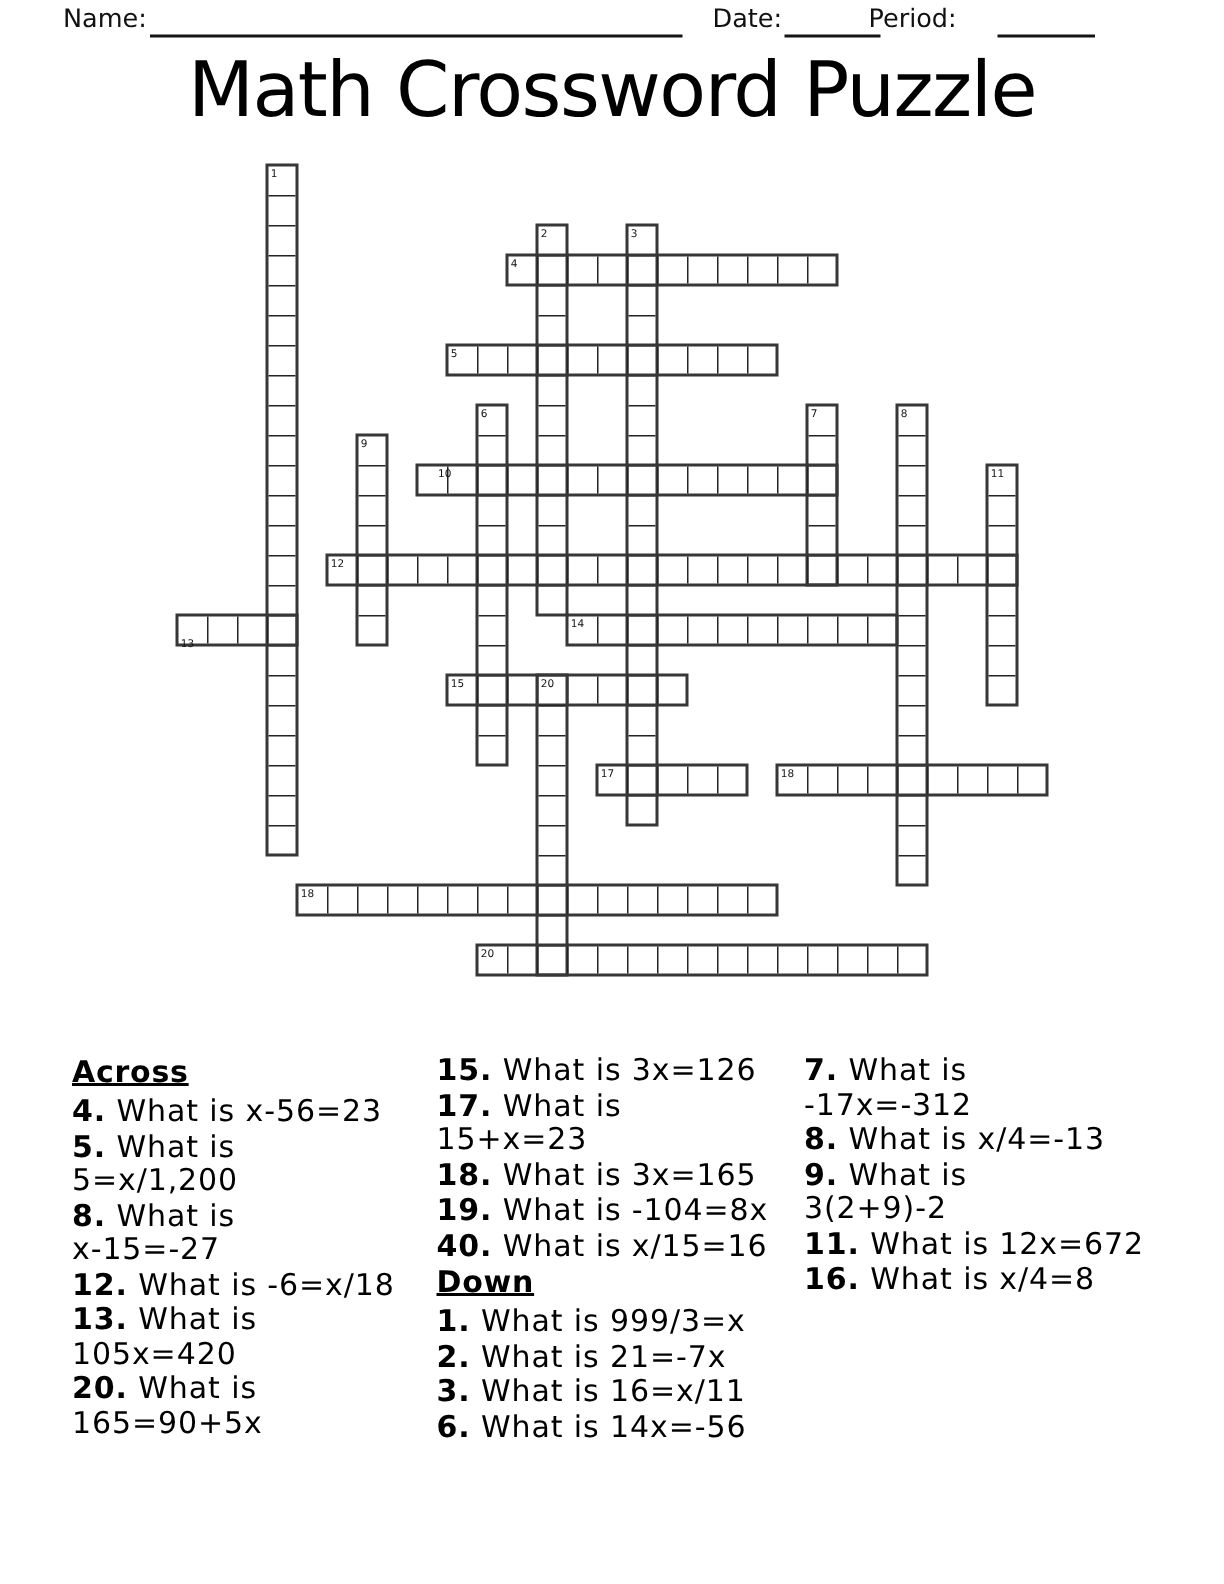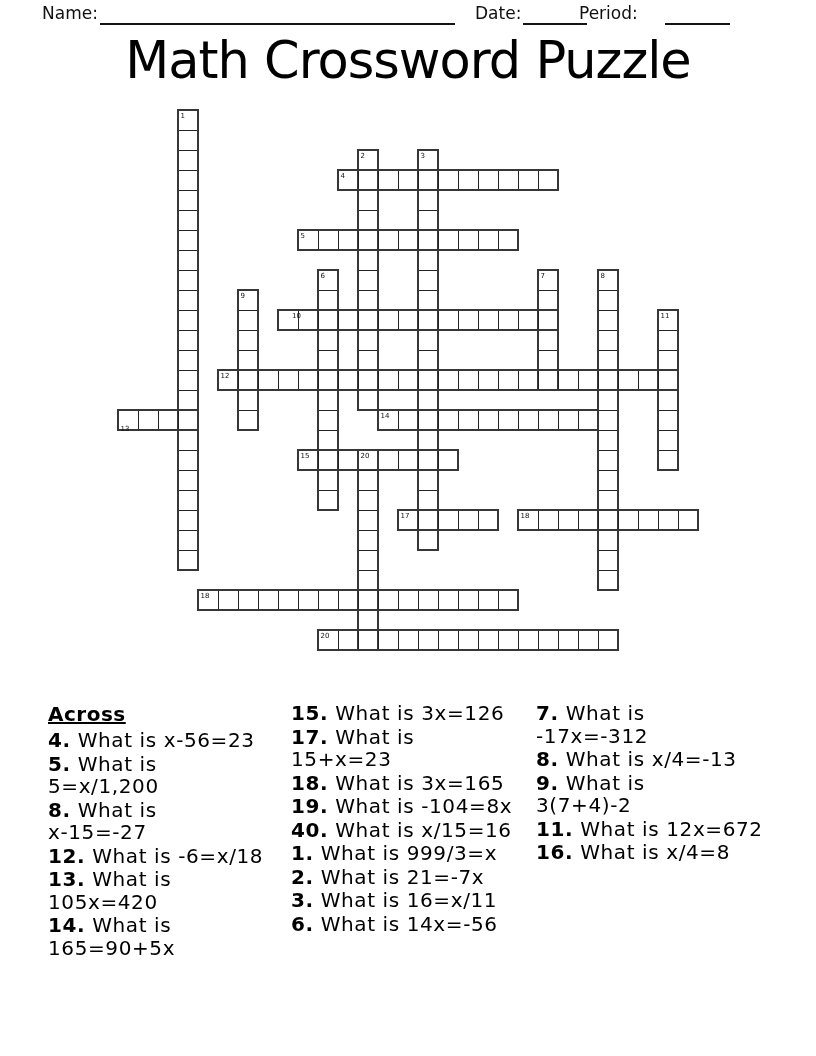--- a/index.html
+++ b/index.html
@@ -345,41 +345,42 @@
         <div class="clue-line">x-15=-27</div>
       </div>
       <div class="clue">
         <div class="clue-line"><span class="clue-num">12.</span> What is -6=x/18</div>
       </div>
       <div class="clue">
         <div class="clue-line"><span class="clue-num">13.</span> What is</div>
         <div class="clue-line">105x=420</div>
       </div>
       <div class="clue">
-        <div class="clue-line"><span class="clue-num">14.</span> What is</div>
+        <div class="clue-line"><span class="clue-num">20.</span> What is</div>
         <div class="clue-line">165=90+5x</div>
       </div>
     </div>
   <div class="clue-col c2">
       <div class="clue">
         <div class="clue-line"><span class="clue-num">15.</span> What is 3x=126</div>
       </div>
       <div class="clue">
         <div class="clue-line"><span class="clue-num">17.</span> What is</div>
         <div class="clue-line">15+x=23</div>
       </div>
       <div class="clue">
         <div class="clue-line"><span class="clue-num">18.</span> What is 3x=165</div>
       </div>
       <div class="clue">
         <div class="clue-line"><span class="clue-num">19.</span> What is -104=8x</div>
       </div>
       <div class="clue">
         <div class="clue-line"><span class="clue-num">40.</span> What is x/15=16</div>
       </div>
+      <div class="clue-heading">Down</div>
       <div class="clue">
         <div class="clue-line"><span class="clue-num">1.</span> What is 999/3=x</div>
       </div>
       <div class="clue">
         <div class="clue-line"><span class="clue-num">2.</span> What is 21=-7x</div>
       </div>
       <div class="clue">
         <div class="clue-line"><span class="clue-num">3.</span> What is 16=x/11</div>
       </div>
       <div class="clue">
@@ -389,21 +390,21 @@
   <div class="clue-col c3">
       <div class="clue">
         <div class="clue-line"><span class="clue-num">7.</span> What is</div>
         <div class="clue-line">-17x=-312</div>
       </div>
       <div class="clue">
         <div class="clue-line"><span class="clue-num">8.</span> What is x/4=-13</div>
       </div>
       <div class="clue">
         <div class="clue-line"><span class="clue-num">9.</span> What is</div>
-        <div class="clue-line">3(7+4)-2</div>
+        <div class="clue-line">3(2+9)-2</div>
       </div>
       <div class="clue">
         <div class="clue-line"><span class="clue-num">11.</span> What is 12x=672</div>
       </div>
       <div class="clue">
         <div class="clue-line"><span class="clue-num">16.</span> What is x/4=8</div>
       </div>
     </div>
 
 </div>

